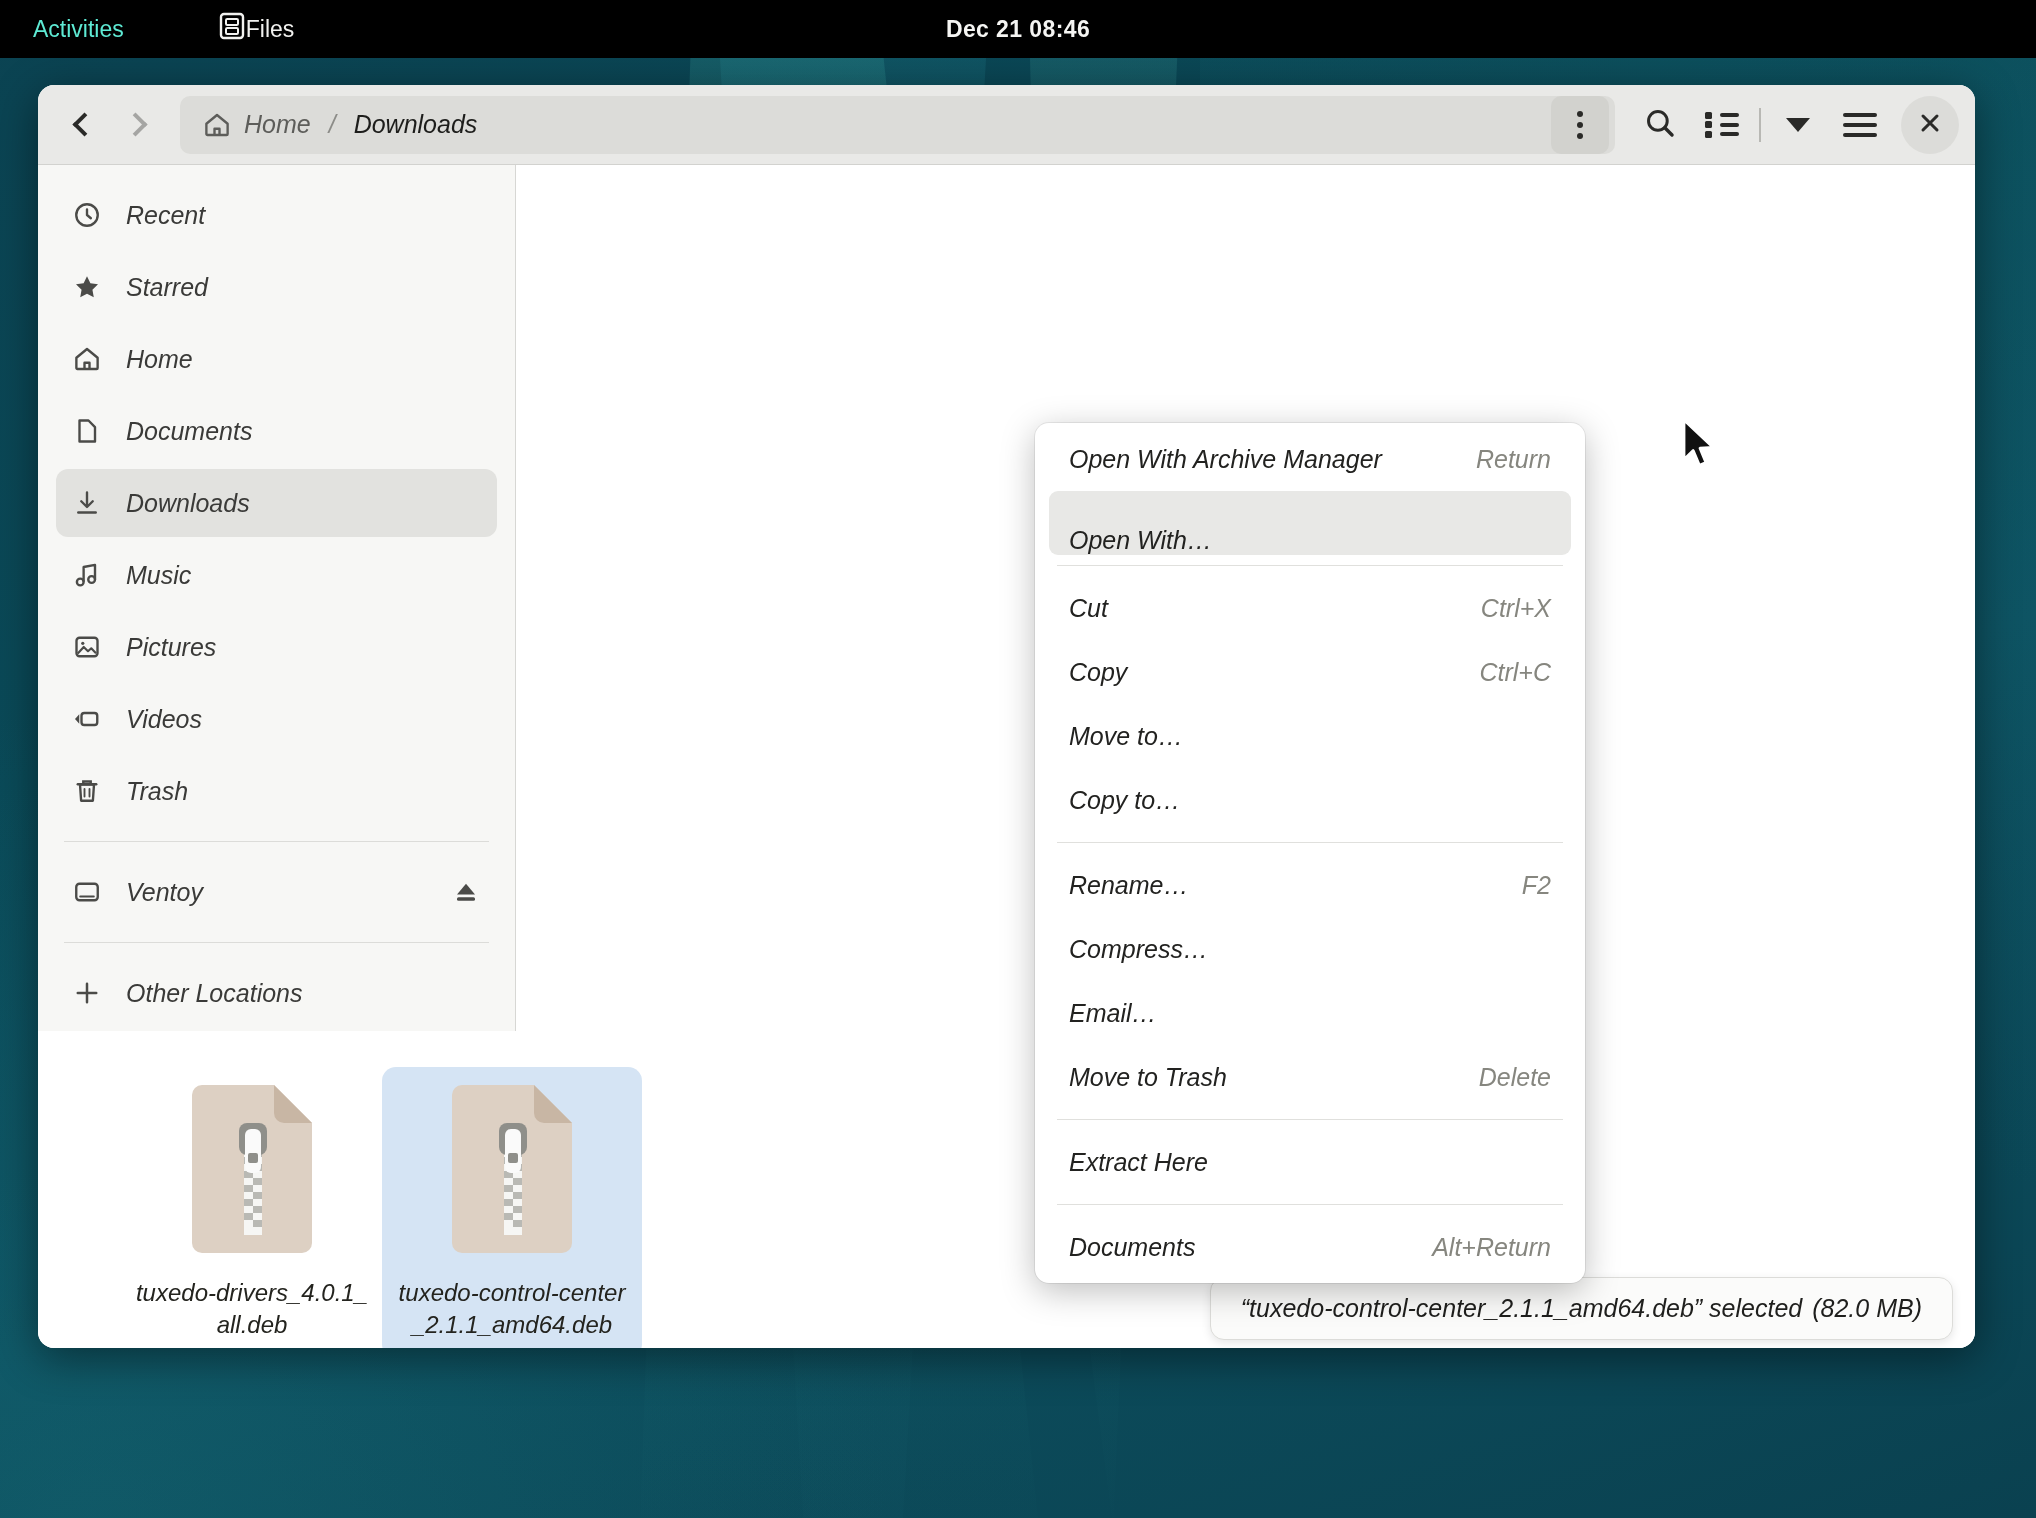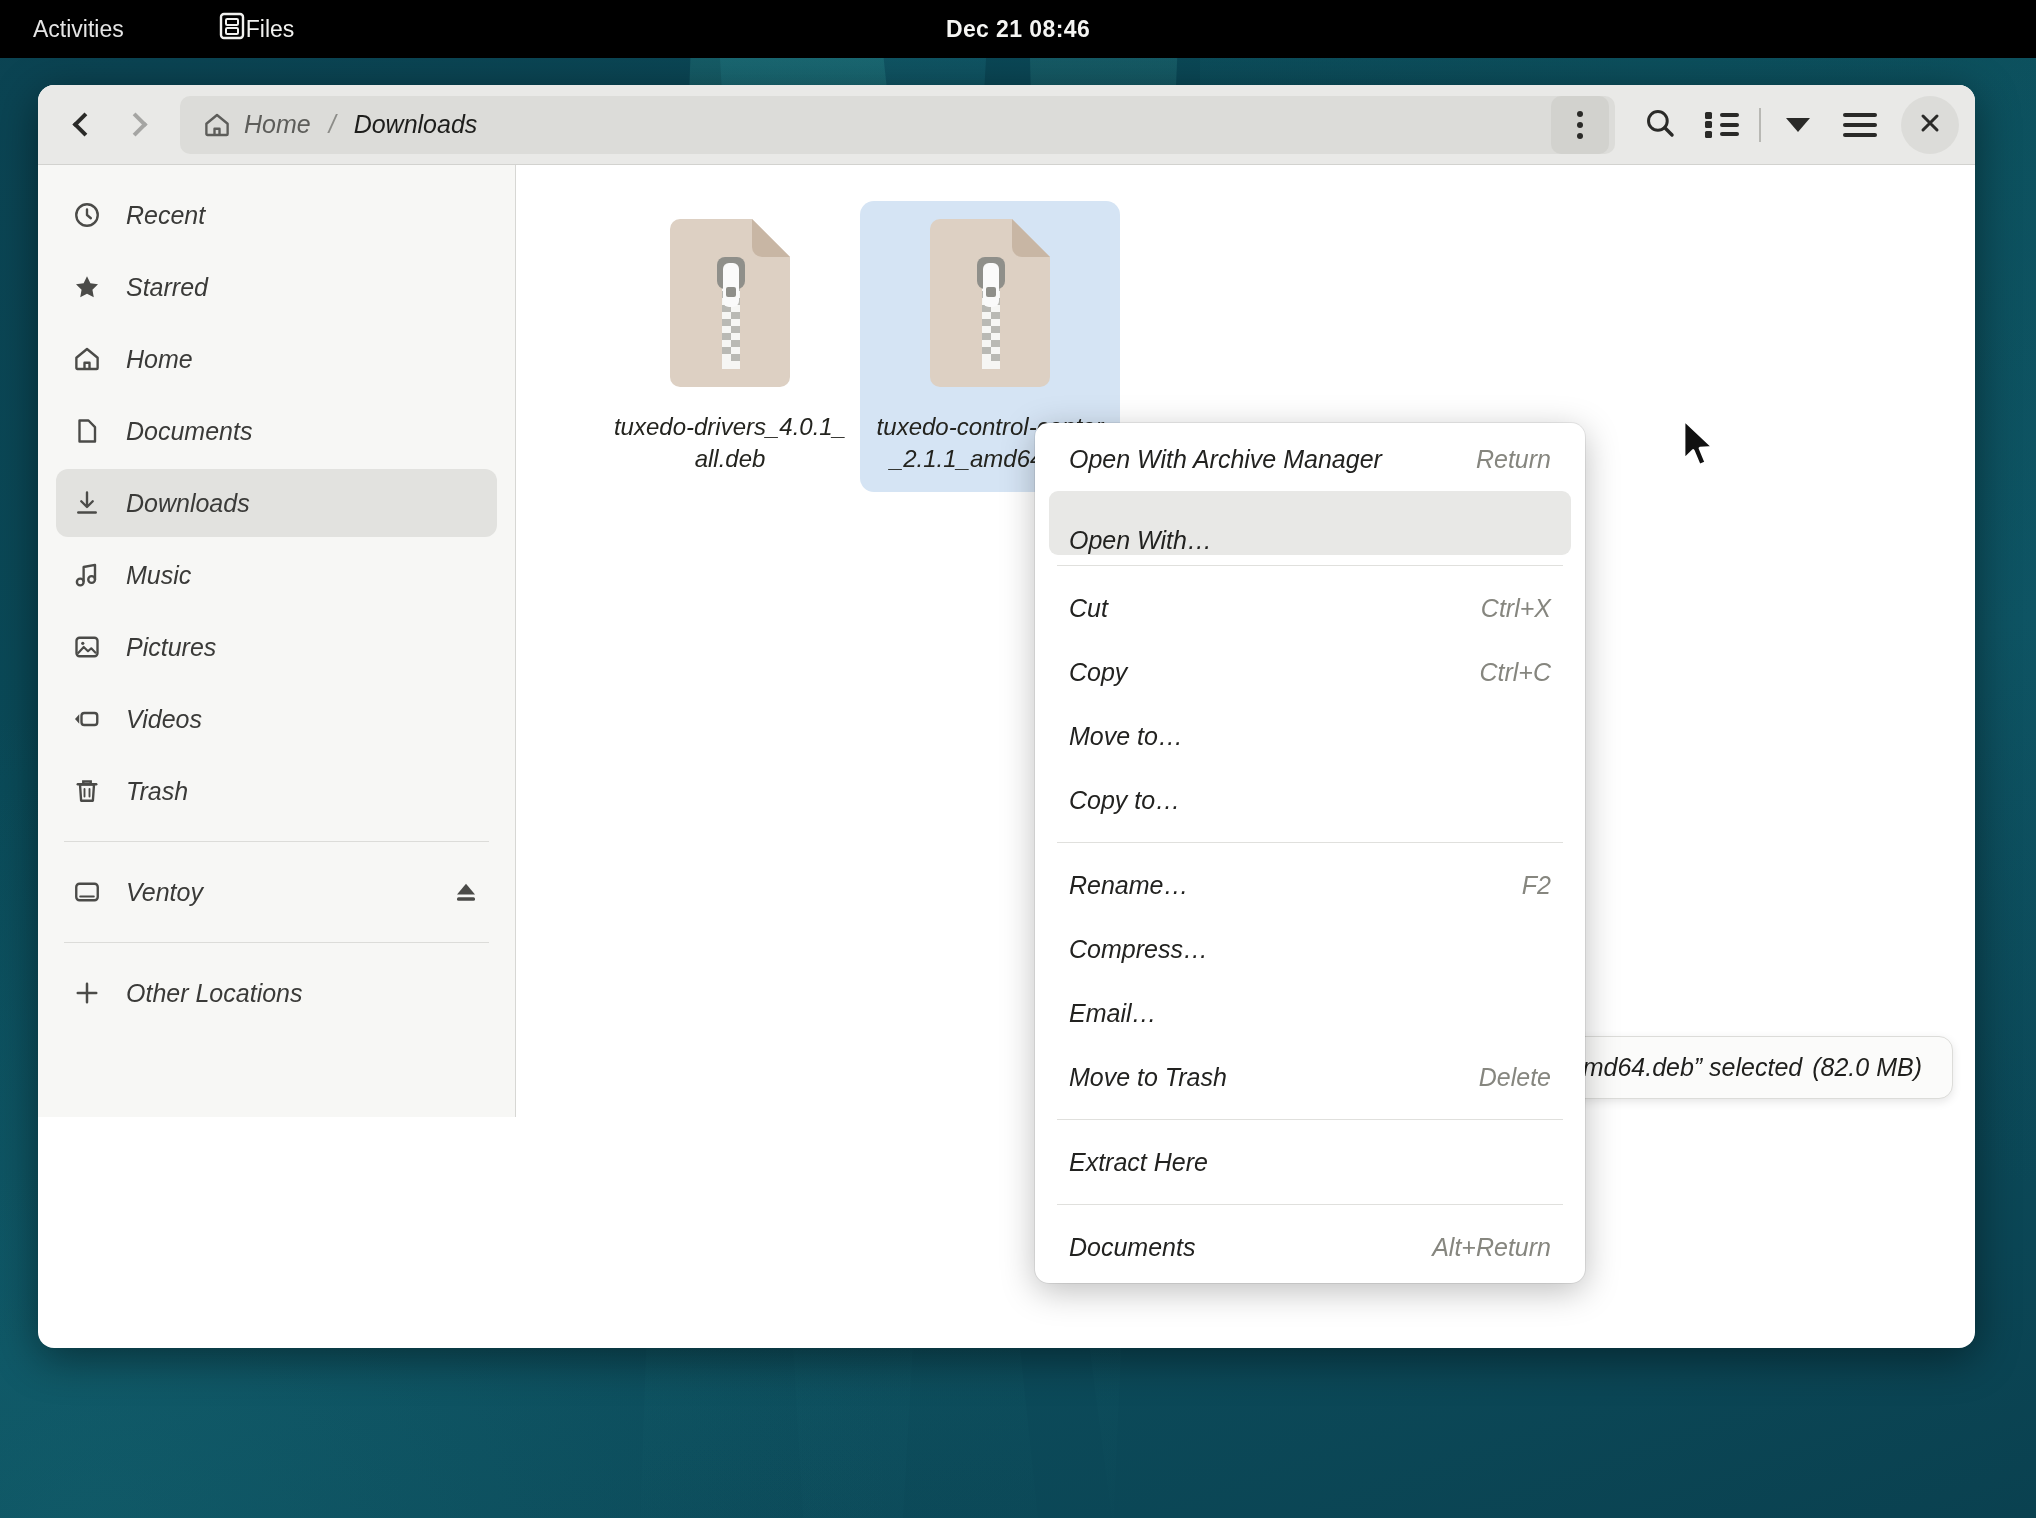--- a/index.html
+++ b/index.html
@@ -41,21 +41,21 @@
   }
 
   
   #topbar {
     position: absolute; left: 0; top: 0; width: 2036px; height: 58px;
     background: #000; color: #e9e9e7;
     display: flex; align-items: center;
     font-size: 23px;
     z-index: 50;
   }
-  #topbar .tb-activities { margin-left: 33px; font-weight: 400; color: #e5e5e5; }
+  #topbar .tb-activities { margin-left: 33px; font-weight: 400; color: #5eead4; }
   #topbar .tb-app {
     display: flex; align-items: center; gap: 1px;
     margin-left: 95px; color: #f2f2f0;
   }
   #topbar .tb-clock {
     position: absolute; left: 0; right: 0; text-align: center;
     font-weight: 700; letter-spacing: 0.4px; color: #f5f5f3;
     pointer-events: none;
   }
 
@@ -111,21 +111,21 @@
   .listicon .lr b { width: 7px; height: 7px; background: #2a2a28; border-radius: 1.5px; display: block; }
   .listicon .lr s { flex: 1; height: 4px; background: #2a2a28; border-radius: 2px; display: block; text-decoration: none; }
   .caret { width: 0; height: 0; border-left: 12px solid transparent; border-right: 12px solid transparent; border-top: 14px solid #2a2a28; }
   #closebtn {
     width: 58px; height: 58px; border-radius: 50%; background: #dcdcd9;
     display: flex; align-items: center; justify-content: center; cursor: pointer;
     margin-left: 10px; flex: none;
   }
 
   
-  #body { display: flex; height: 952px; }
+  #body { display: flex; height: 952px; flex-direction: column; }
   #sidebar {
     width: 478px; background: #f7f7f5;
     border-right: 1px solid #d7d7d4;
     padding: 16px 18px 0 18px;
   }
   .side-item {
     display: flex; align-items: center; gap: 24px;
     height: 68px; padding: 0 16px; border-radius: 12px;
     font-size: 25px; color: #3a3a38; cursor: pointer;
     margin-bottom: 4px;

